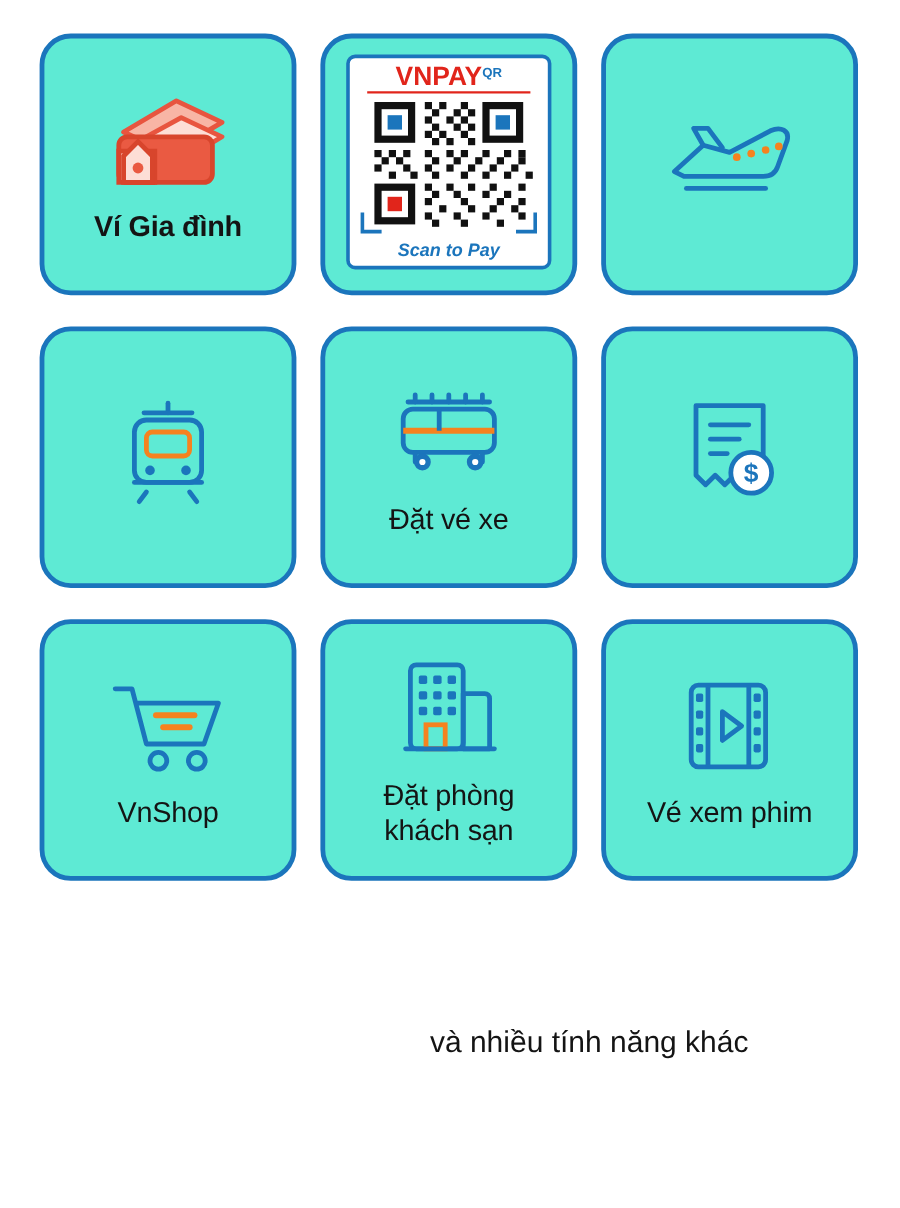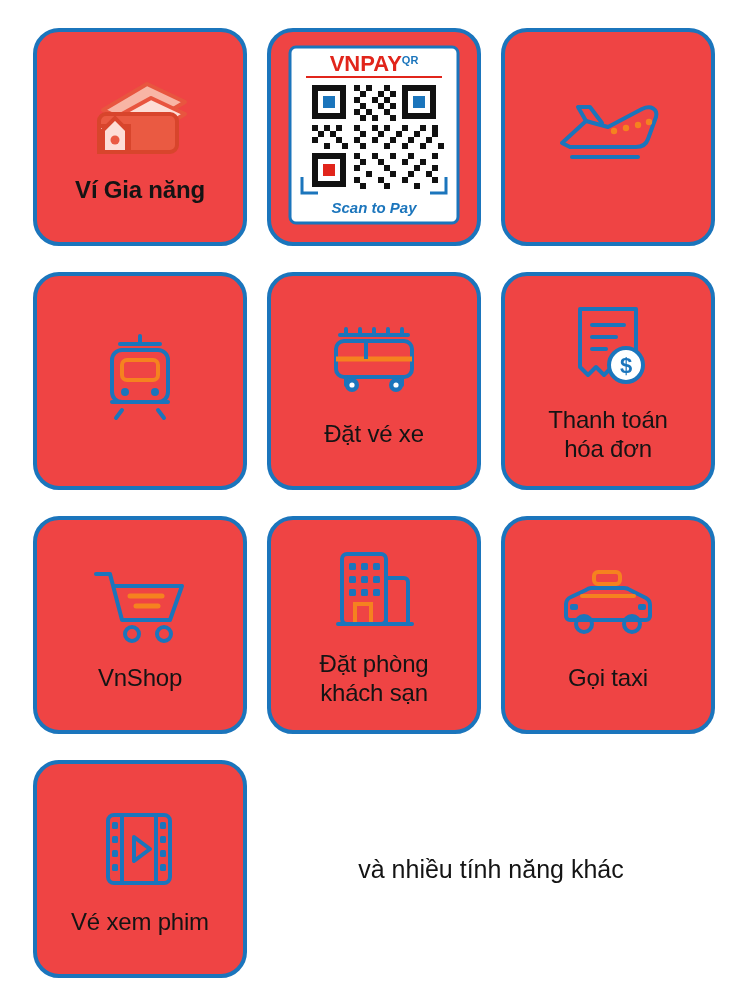--- a/index.html
+++ b/index.html
@@ -24,21 +24,21 @@
     grid-template-rows: repeat(4, 218px);
     column-gap: 20px;
     row-gap: 26px;
     padding: 28px 33px;
     box-sizing: border-box;
   }
 
   .tile {
     border: 4px solid #1b75bc;
     border-radius: 26px;
-    background: #ef4444;
+    background: #5eead4;
     display: flex;
     flex-direction: column;
     align-items: center;
     justify-content: center;
     box-sizing: border-box;
     padding: 10px 8px 14px 8px;
   }
 
   .tile .icon-wrap {
     display: flex;
@@ -87,21 +87,21 @@
         <g fill="none" stroke="#e8553f" stroke-width="4" stroke-linejoin="round" stroke-linecap="round">
           <path d="M18 36 L62 10 L100 28 L56 54 Z" fill="#f8b5a5"></path>
           <path d="M26 46 L66 24 L100 40 L60 64 Z" fill="#fdded6"></path>
         </g>
         <rect x="14" y="40" width="78" height="38" rx="7" fill="#ea5a42" stroke="#d8452c" stroke-width="4"></rect>
         <path d="M14 52 L44 52 L44 78 L14 78 Z" fill="#fdded6" stroke="#d8452c" stroke-width="4"></path>
         <path d="M18 56 L30 44 L42 56 L42 78 L18 78 Z" fill="#fdded6" stroke="#d8452c" stroke-width="4"></path>
         <circle cx="30" cy="66" r="4.5" fill="#ea5a42"></circle>
       </svg>
     </div>
-    <div class="label bold">Ví Gia năng</div>
+    <div class="label bold">Ví Gia đình</div>
   </div>
 
   <div class="tile qr">
     <div class="icon-wrap">
       <svg width="172" height="180" viewBox="0 0 172 180">
         <rect x="2" y="2" width="168" height="176" rx="6" fill="#ffffff" stroke="#1b75bc" stroke-width="3"></rect>
 
         <text x="86" y="26" text-anchor="middle" font-family="Liberation Sans, sans-serif" font-size="22" font-weight="bold" fill="#e1251b">VNPAY<tspan font-size="11" dy="-7" fill="#1b75bc">QR</tspan></text>
         <line x1="18" y1="32" x2="154" y2="32" stroke="#e1251b" stroke-width="2"></line>
 
@@ -272,22 +272,20 @@
         <path d="M14 8 H70 V72 L62 66 L54 74 L46 66 L38 74 L30 66 L22 74 L14 66 Z" fill="none" stroke="#1b75bc" stroke-width="4" stroke-linejoin="round"></path>
         <g stroke="#1b75bc" stroke-width="4" stroke-linecap="round">
           <path d="M26 24 L58 24"></path>
           <path d="M26 36 L50 36"></path>
           <path d="M26 48 L40 48"></path>
         </g>
         <circle cx="60" cy="64" r="17" fill="#fff" stroke="#1b75bc" stroke-width="4"></circle>
         <text x="60" y="72" text-anchor="middle" font-family="Liberation Sans, sans-serif" font-size="22" font-weight="bold" fill="#1b75bc">$</text>
       </svg>
     </div>
-    <div class="label">Thanh toán
-hóa đơn</div>
   </div>
 
   <div class="tile">
     <div class="icon-wrap">
       <svg width="104" height="82" viewBox="0 0 104 82">
         <g fill="none" stroke="#1b75bc" stroke-width="4" stroke-linejoin="round" stroke-linecap="round">
           <path d="M8 10 L22 10 L34 56 L82 56 L94 22 L26 22"></path>
         </g>
         <g stroke="#f5821f" stroke-width="5" stroke-linecap="round">
           <path d="M42 32 L74 32"></path>
@@ -319,38 +317,20 @@
         </g>
         <rect x="27" y="56" width="16" height="20" fill="none" stroke="#f5821f" stroke-width="4"></rect>
         <path d="M58 30 H76 a4 4 0 0 1 4 4 V76 H58 Z" fill="none" stroke="#1b75bc" stroke-width="4" stroke-linejoin="round"></path>
         <path d="M10 76 L84 76" stroke="#1b75bc" stroke-width="4" stroke-linecap="round"></path>
       </svg>
     </div>
     <div class="label">Đặt phòng
 khách sạn</div>
   </div>
 
-  <div class="tile">
-    <div class="icon-wrap">
-      <svg width="108" height="78" viewBox="0 0 108 78">
-        <rect x="40" y="6" width="26" height="12" rx="4" fill="none" stroke="#f5821f" stroke-width="4"></rect>
-        <path d="M12 50 V38 a8 8 0 0 1 5-7 L32 24 a10 10 0 0 1 5-2 H70 a10 10 0 0 1 6 2 L92 32 a8 8 0 0 1 4 7 V50 a4 4 0 0 1 -4 4 H16 a4 4 0 0 1 -4 -4 Z" fill="none" stroke="#1b75bc" stroke-width="4" stroke-linejoin="round"></path>
-        <path d="M28 30 L80 30" stroke="#f5821f" stroke-width="4" stroke-linecap="round"></path>
-        <g fill="none" stroke="#1b75bc" stroke-width="4">
-          <circle cx="30" cy="58" r="8"></circle>
-          <circle cx="78" cy="58" r="8"></circle>
-        </g>
-        <g fill="#1b75bc">
-          <rect x="16" y="38" width="8" height="6" rx="2"></rect>
-          <rect x="84" y="38" width="8" height="6" rx="2"></rect>
-        </g>
-      </svg>
-    </div>
-    <div class="label">Gọi taxi</div>
-  </div>
 
   <div class="tile">
     <div class="icon-wrap">
       <svg width="84" height="88" viewBox="0 0 84 88">
         <rect x="10" y="10" width="62" height="68" rx="6" fill="none" stroke="#1b75bc" stroke-width="4"></rect>
         <path d="M24 10 L24 78" stroke="#1b75bc" stroke-width="4"></path>
         <path d="M58 10 L58 78" stroke="#1b75bc" stroke-width="4"></path>
         <g fill="#1b75bc">
           <rect x="14" y="17" width="6" height="7" rx="1.5"></rect>
           <rect x="14" y="31" width="6" height="7" rx="1.5"></rect>

